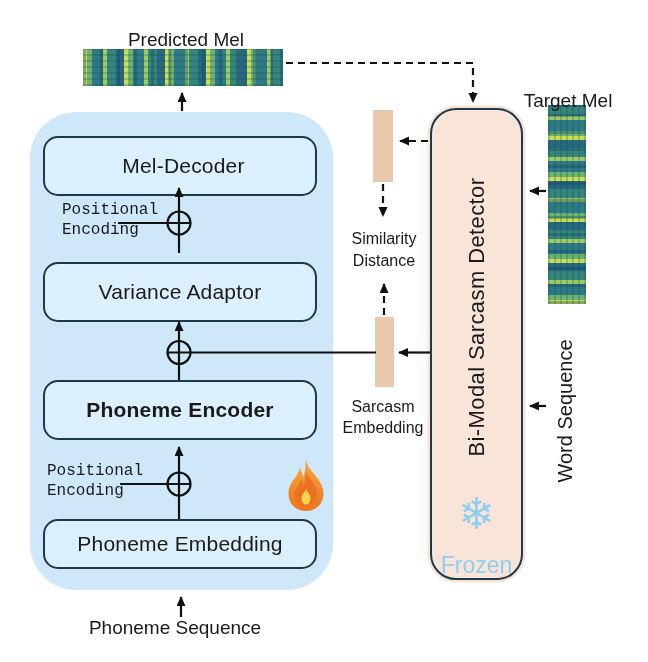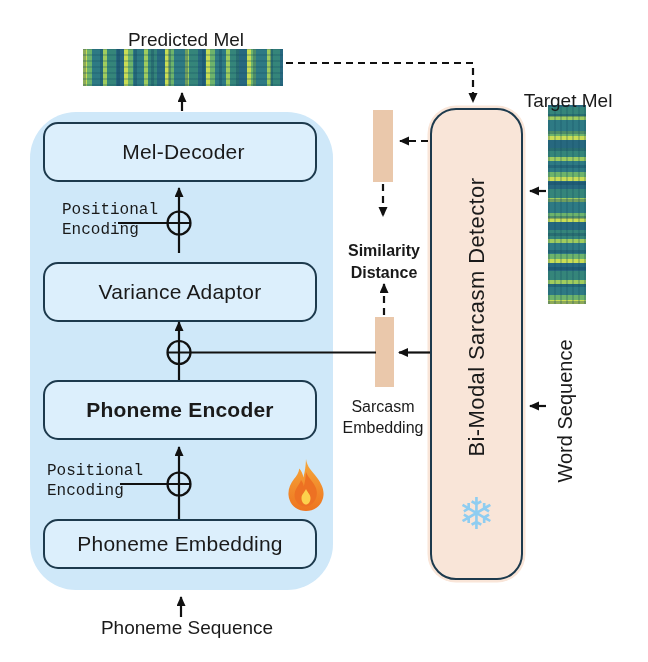--- a/index.html
+++ b/index.html
@@ -22,21 +22,21 @@
 
   
   .block {
     left:43px; width:274px; height:60px;
     background:var(--block-blue, #dceffc);
     border:2px solid var(--outline-navy, #1d3a4d);
     border-radius:15px;
     display:flex; align-items:center; justify-content:center;
     font-size:21px; letter-spacing:.2px;
   }
-  .b1 { top:122px;padding-left:7px; } .b2 { top:262px; } .b3 { top:380px;font-weight:bold; } .b4 { top:519px; height:50px; }
+  .b1 { top:136px;padding-left:7px; } .b2 { top:262px; } .b3 { top:380px;font-weight:bold; } .b4 { top:519px; height:50px; }
 
   
   .detector {
     left:430px; top:108px; width:93px; height:472px;
     background:var(--detector-peach, #f9e5d8);
     border:2.5px solid var(--outline-navy, #1d3a4d);
     border-radius:26px;
     box-shadow:0 0 0 2.5px var(--detector-peach, #f9e5d8);
   }
   .det-label {
@@ -75,31 +75,31 @@
     background:
       repeating-linear-gradient(0deg, rgba(16,64,96,.33) 0 3px, rgba(16,64,96,0) 3px 17px),
       repeating-linear-gradient(90deg, rgba(20,80,100,.25) 0 2px, rgba(20,80,100,0) 2px 6px),
       repeating-linear-gradient(0deg, #c9dd55 0 4px, #6db36b 4px 9px, #2e7a84 9px 20px, #9fcc5e 20px 24px, #35857a 24px 33px, #27687f 33px 41px);
   }
 
   
   .title-lbl { font-size:19px; transform:translate(-50%,-50%); }
   .pred-lbl { left:186px; top:31px;margin-top:9px; }
   .targ-lbl { left:568px; top:85px;margin-top:16px; }
-  .phoseq-lbl { left:187px; top:628px;text-align:right; }
+  .phoseq-lbl { left:175px; top:628px;text-align:right; }
   .wordseq-lbl {
     left:565px; top:411px;
     transform:translate(-50%,-50%) rotate(-90deg);
     font-size:20px;
   }
   .posenc { font-size:16px; line-height:20px;font-family:Liberation Mono, monospace; }
   .posenc1 { left:62px; top:200px; }
   .posenc2 { left:47px; top:461px; }
   .midlbl { font-size:16px; text-align:center; transform:translateX(-50%); }
-  .sim-lbl  { left:384px; top:240px; line-height:22px;font-weight:bold; }
+  .sim-lbl  { left:384px; top:228px; line-height:22px; }
   .sarc-lbl { left:383px; top:396px; line-height:21px; }
 
   .flame { left:283px; top:458px; width:46px; height:54px; }
 
   .wires { left:0; top:0; width:648px; height:662px; pointer-events:none; }
 </style>
 </head>
 <body>
 
 <div class="canvas">
@@ -110,20 +110,21 @@
   <div class="abs block b2">Variance Adaptor</div>
   <div class="abs block b3">Phoneme Encoder</div>
   <div class="abs block b4">Phoneme Embedding</div>
 
   <div class="abs tanrect rect-top"></div>
   <div class="abs tanrect rect-sarc"></div>
 
   <div class="abs detector">
     <div class="det-label">Bi-Modal  Sarcasm  Detector</div>
     <div class="snowflake">❄</div>
+    <div class="frozen">Frozen</div>
   </div>
 
   <div class="abs spectro-h"></div>
   <div class="abs spectro-v"></div>
 
   <svg class="abs flame" viewBox="0 0 46 54" aria-hidden="true">
     <defs>
       <linearGradient id="fg" x1="0" y1="0" x2="0" y2="1">
         <stop offset="0" stop-color="#F6A93C"></stop>
           <stop offset="1" stop-color="#EE741F"></stop>

